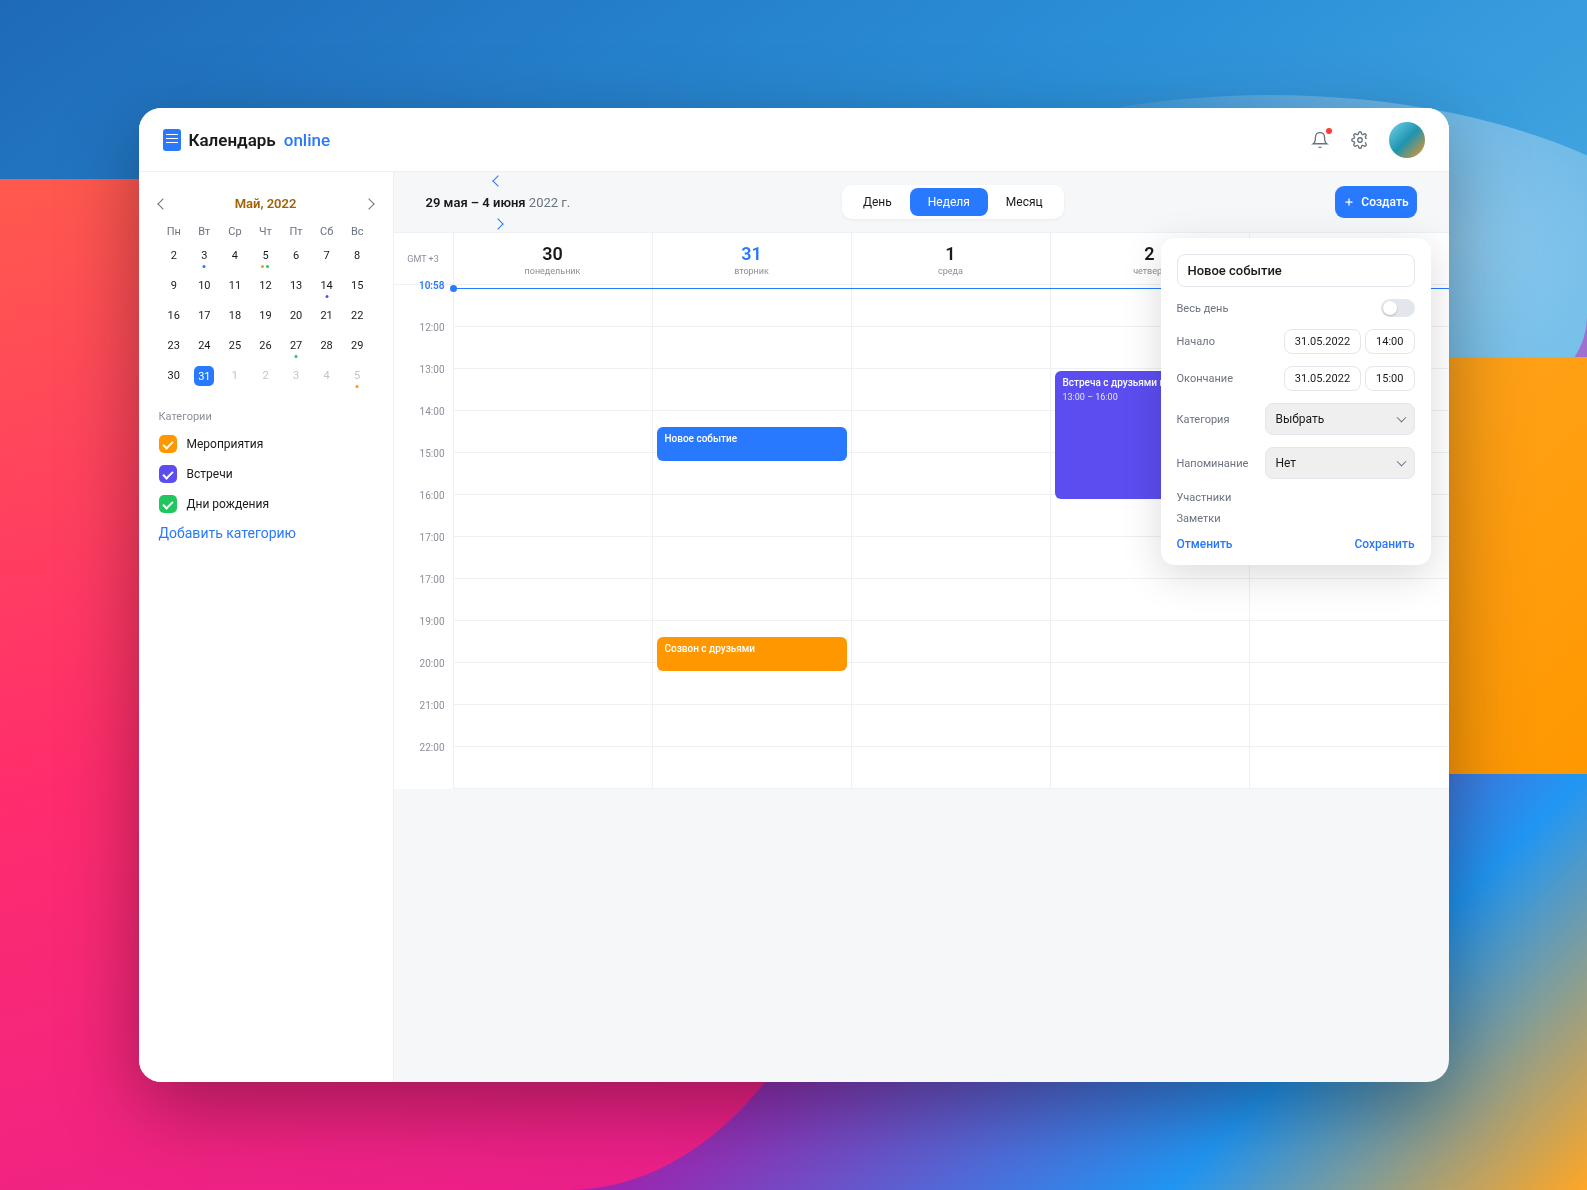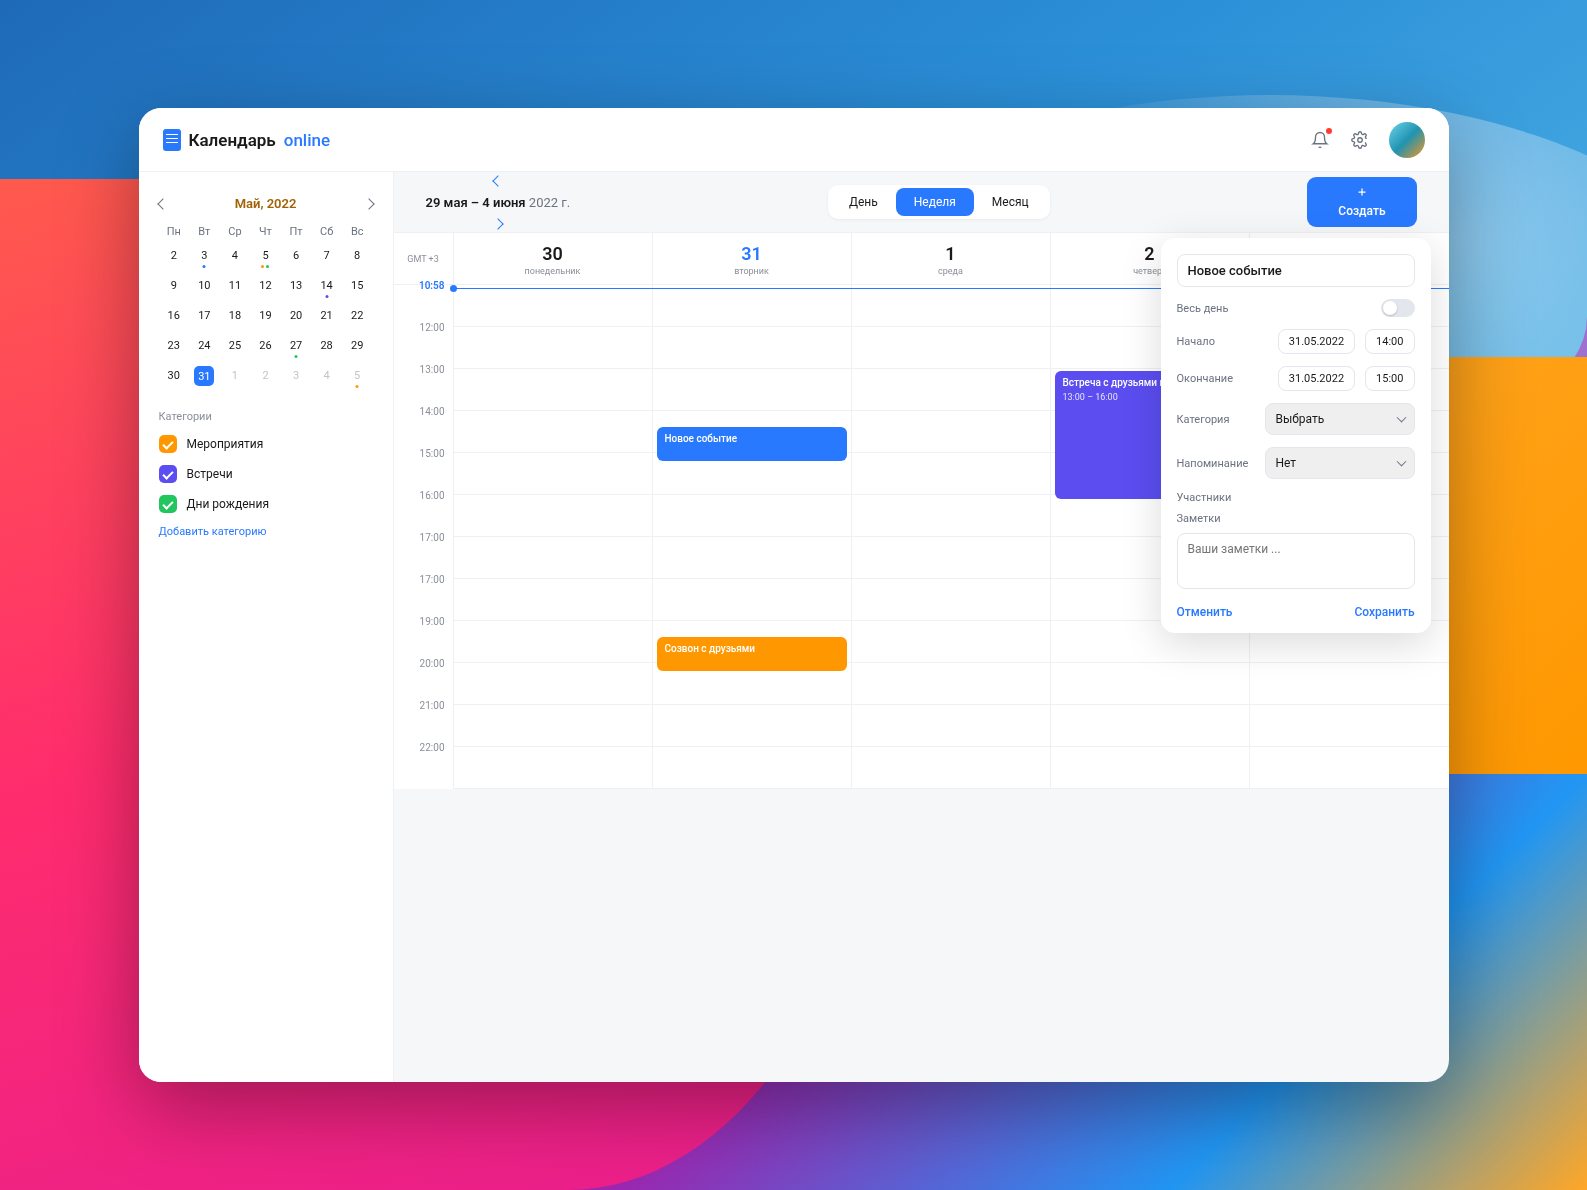--- a/index.html
+++ b/index.html
@@ -63,32 +63,32 @@
 .mini-cal .dow { display:grid; grid-template-columns: repeat(7,1fr); text-align:center; color:#6b7280; margin-bottom:8px; }
 .mini-cal .days { display:grid; grid-template-columns: repeat(7,1fr); text-align:center; row-gap:12px; }
 .mini-cal .d { position:relative; cursor:pointer; height:18px; display:flex; align-items:center; justify-content:center; }
 .mini-cal .d.mute { color:#c0c4cc; }
 .mini-cal .d.sel { background:#2979ff; color:#fff; border-radius:5px; width:20px; height:20px; margin:auto; }
 .mini-cal .dot { position:absolute; bottom:-4px; left:50%; transform:translateX(-50%); display:flex; gap:2px; }
 .mini-cal .dot span { width:3px; height:3px; border-radius:50%; }
 .cat-hdr { font-size:11px; color:#8a8f99; margin:24px 0 12px; }
 .cat { display:flex; align-items:center; gap:10px; font-size:12px; color:#1a1a1a; margin-bottom:12px; cursor:pointer; }
 .cat .box { width:18px; height:18px; border-radius:5px; display:flex; align-items:center; justify-content:center; color:#fff; }
-.add-cat { font-size:11px; color:#2979ff; cursor:pointer; margin-top:6px; }
+.add-cat { font-size:14px; color:#2979ff; cursor:pointer; margin-top:6px; }
 
 .main { flex:1; display:flex; flex-direction:column; position:relative; overflow:hidden; }
 .toolbar { height:60px; display:flex; align-items:center; padding:0 32px; gap:18px; }
 .range-nav { display:flex; align-items:center; gap:10px;flex-direction:column; }
 .range-nav .chev { border-color:#2979ff; }
 .range-text { font-size:13px; font-weight:600; color:#1a1a1a; }
 .range-text .yr { font-weight:400; color:#6b7280; }
 .view-switch { margin:0 auto; background:#fff; border-radius:10px; padding:3px; box-shadow:0 1px 3px rgba(0,0,0,0.06); display:flex; }
 .view-switch button { border:0; background:transparent; padding:7px 18px; font-size:12px; border-radius:8px; cursor:pointer; color:#1a1a1a; }
 .view-switch button.active { background:#2979ff; color:#fff; }
-.create-btn { background:#2979ff; color:#fff; border:0; padding:9px 31px; border-radius:9px; font-size:12px; font-weight:500; display:flex; align-items:center; gap:6px; cursor:pointer;flex-direction:column; }
+.create-btn { background:#2979ff; color:#fff; border:0; padding:9px 8px; border-radius:9px; font-size:12px; font-weight:500; display:flex; align-items:center; gap:6px; cursor:pointer; }
 
 .grid-wrap { flex:1; overflow:auto; padding:0 0 0 0; }
 .grid-head { display:grid; grid-template-columns: 60px repeat(5, 1fr); background:#fff; border-top:1px solid #eef0f3; border-bottom:1px solid #eef0f3; }
 .grid-head .corner { font-size:9px; color:#8a8f99; display:flex; align-items:center; justify-content:center; padding:12px 0; border-right:1px solid #eef0f3; }
 .day-col-h { text-align:center; padding:10px 0 8px; border-right:1px solid #eef0f3; cursor:pointer; }
 .day-col-h:last-child { border-right:0; }
 .day-col-h .num { font-size:18px; font-weight:600; color:#1a1a1a; }
 .day-col-h .name { font-size:9px; color:#8a8f99; margin-top:2px; }
 .day-col-h.today .num { color:#2979ff; }
 .grid-body { display:grid; grid-template-columns: 60px repeat(5, 1fr); position:relative; background:#fff; }
@@ -109,21 +109,21 @@
   background:#fff; border-radius:14px; box-shadow:0 10px 40px rgba(0,0,0,0.15);
   padding:16px 16px 14px; z-index:20;
 }
 .panel input[type=text], .panel select, .panel textarea {
   width:100%; border:1px solid #e3e6ec; border-radius:8px; padding:8px 10px; font-size:12px; color:#1a1a1a; font-family:inherit;
 }
 .title-input { font-size:13px !important; font-weight:500; margin-bottom:12px; }
 .row { display:flex; align-items:center; justify-content:space-between; margin-bottom:12px; font-size:11px; color:#6b7280; }
 .toggle { width:34px; height:18px; background:#e3e6ec; border-radius:9px; position:relative; cursor:pointer; }
 .toggle::after { content:""; position:absolute; left:2px; top:2px; width:14px; height:14px; background:#fff; border-radius:50%; box-shadow:0 1px 2px rgba(0,0,0,0.2); }
-.row .pills { display:flex; gap:10px; }
+.row .pills { display:flex; gap:4px; }
 .pill { border:1px solid #e3e6ec; border-radius:8px; padding:5px 10px; font-size:11px; color:#1a1a1a; cursor:pointer; }
 .sel-wrap { position:relative; width:150px; }
 .sel-wrap select { appearance:none; padding-right:24px; cursor:pointer; }
 .sel-wrap::after { content:""; position:absolute; right:10px; top:50%; width:6px; height:6px; border-right:1.5px solid #6b7280; border-bottom:1.5px solid #6b7280; transform: translateY(-70%) rotate(45deg); pointer-events:none; }
 .sect-label { font-size:11px; color:#6b7280; margin:6px 0 8px; }
 .panel textarea { resize:none; height:56px; }
 .panel-foot { display:flex; justify-content:space-between; margin-top:12px; }
 .panel-foot button { border:0; background:none; font-size:12px; font-weight:500; color:#2979ff; cursor:pointer; }
 .check { width:10px; height:6px; border-left:2px solid #fff; border-bottom:2px solid #fff; transform:rotate(-45deg); }
 </style>
@@ -421,21 +421,20 @@
         <div class="row">
           <span>Категория</span>
           <div class="sel-wrap"><select><option>Выбрать</option></select></div>
         </div>
         <div class="row">
           <span>Напоминание</span>
           <div class="sel-wrap"><select><option>Нет</option></select></div>
         </div>
         <div class="sect-label">Участники</div>
         <div class="sect-label">Заметки</div>
-        <textarea placeholder="Ваши заметки ..." style=""></textarea>
         <div class="panel-foot">
           <button>Отменить</button>
           <button>Сохранить</button>
         </div>
       </div>
     </div>
   </div>
 </div>
 
 </body></html>

